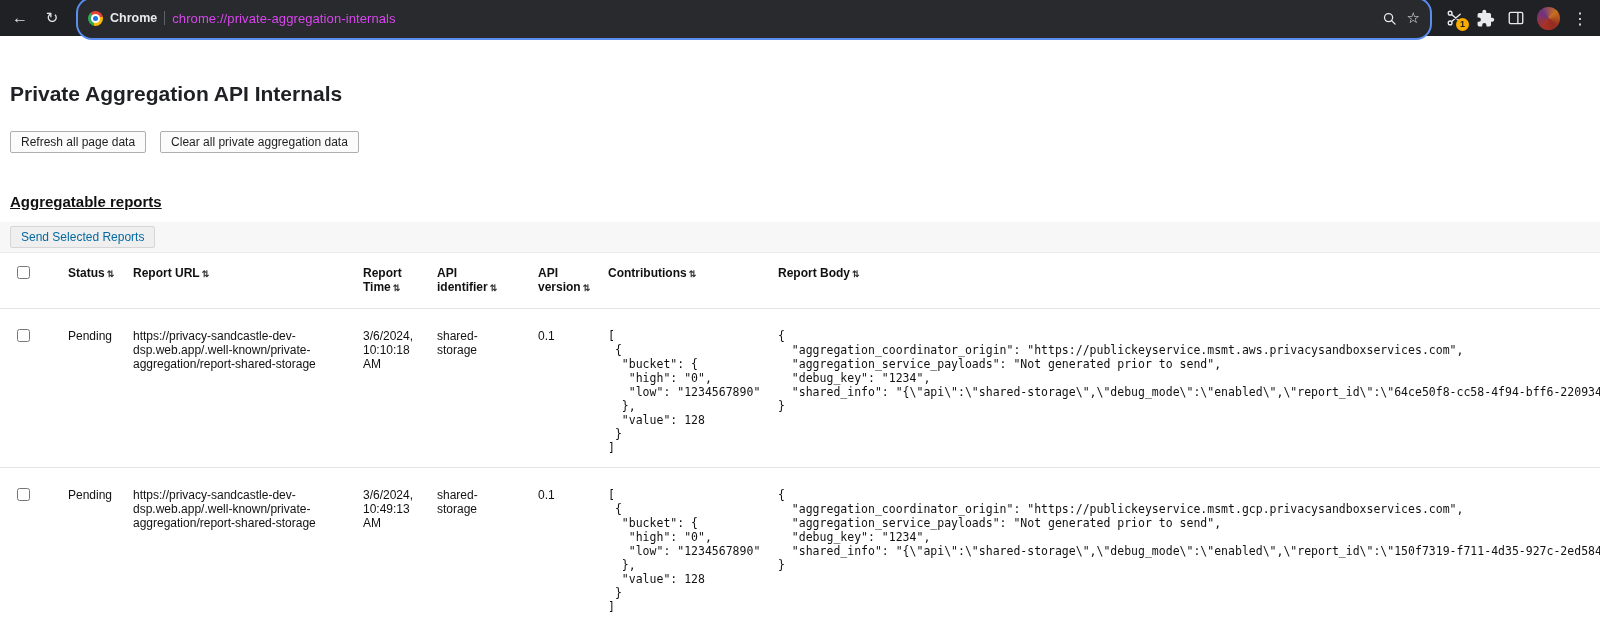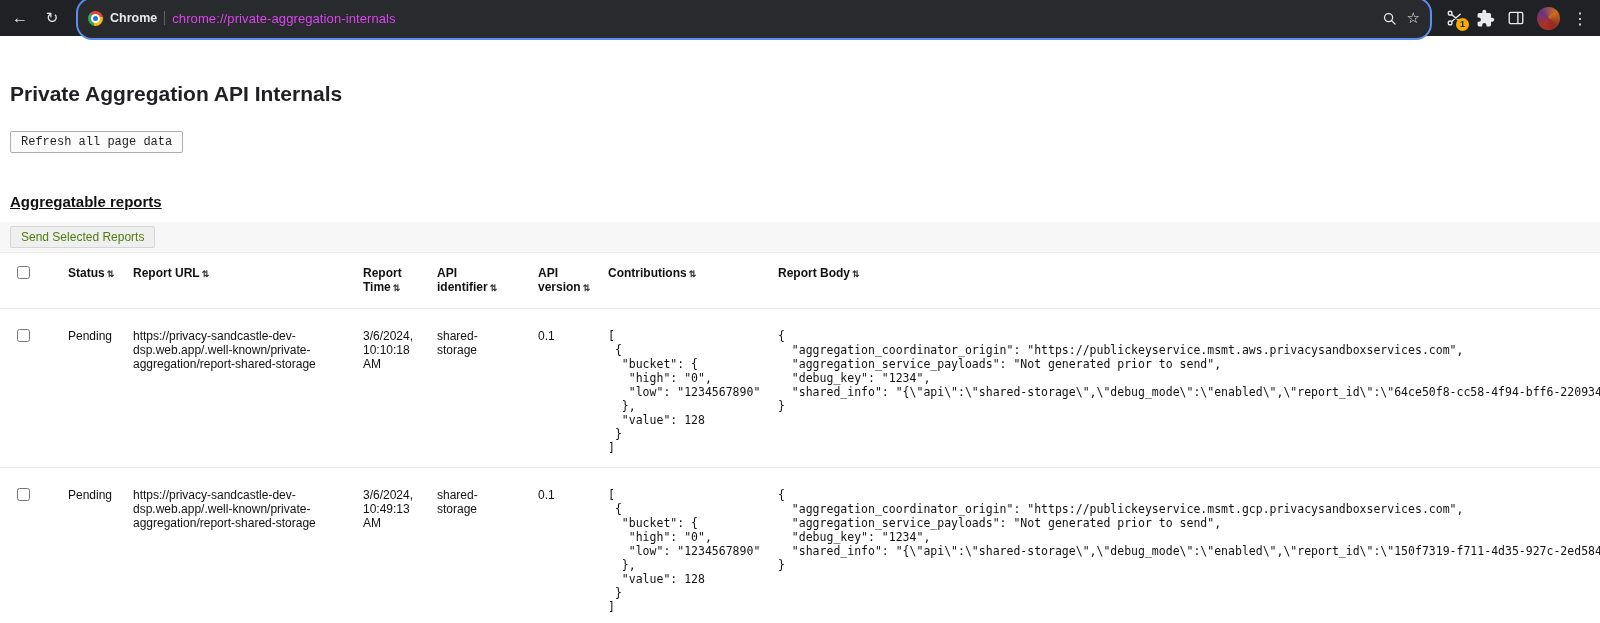--- a/index.html
+++ b/index.html
@@ -52,33 +52,33 @@
   }
   .avatar{ width:23px; height:23px; border-radius:50%;
     background:conic-gradient(from 210deg,#a93226,#6c3483 30%,#ca6f1e 55%,#922b21 80%,#a93226); flex:none;}
   .kebab{ font-size:16px; color:#e8eaed; width:16px; text-align:center;}
 
   
   .page{ padding:0 10px;margin-top:46px; }
   h1.page-title{ font-size:21px; margin:24px 0 0; color:#202124; font-weight:bold;}
   .btn-row{ display:flex; gap:14px; margin-top:25px;}
   button.page-btn{
-    font-family:Liberation Mono, monospace;
+    font-family:Liberation Sans, sans-serif;
     font-size:12px; color:#1f1f1f;
     background:#fbfbfb; border:1px solid #aeaeae; border-radius:2px;
     padding:3px 10px; cursor:pointer;
   }
   h2.section-title{ font-size:15px; margin:40px 0 12px; color:#111; font-weight:bold;text-decoration:underline;}
   .strip{
     margin:0 -10px; padding:4px 10px; background:#f7f7f7;
     display:flex; align-items:center;
   }
   button.send-btn{
     font-family:"Liberation Sans", sans-serif;
-    font-size:12px; color:#4d7c0f;
+    font-size:12px; color:#0369a1;
     background:#efefef; border:1px solid #d6d6d6; border-radius:2px;
     padding:3px 10px;
   }
 
   
   table.reports-table{
     width:calc(100% + 20px); margin:0 -10px;
     border-collapse:collapse; table-layout:fixed;
   }
   thead tr{ border-top:1px solid #ececec; border-bottom:1px solid #e3e3e3;}
@@ -143,20 +143,21 @@
     <span class="avatar"></span>
     <span class="kebab">⋮</span>
   </div>
 </div>
 
 <div class="page">
   <h1 class="page-title">Private Aggregation API Internals</h1>
 
   <div class="btn-row">
     <button class="page-btn">Refresh all page data</button>
+    <button class="page-btn">Clear all private aggregation data</button>
   </div>
 
   <h2 class="section-title">Aggregatable reports</h2>
 
   <div class="strip">
     <button class="send-btn" disabled="">Send Selected Reports</button>
   </div>
 
   <table class="reports-table">
     <colgroup>

